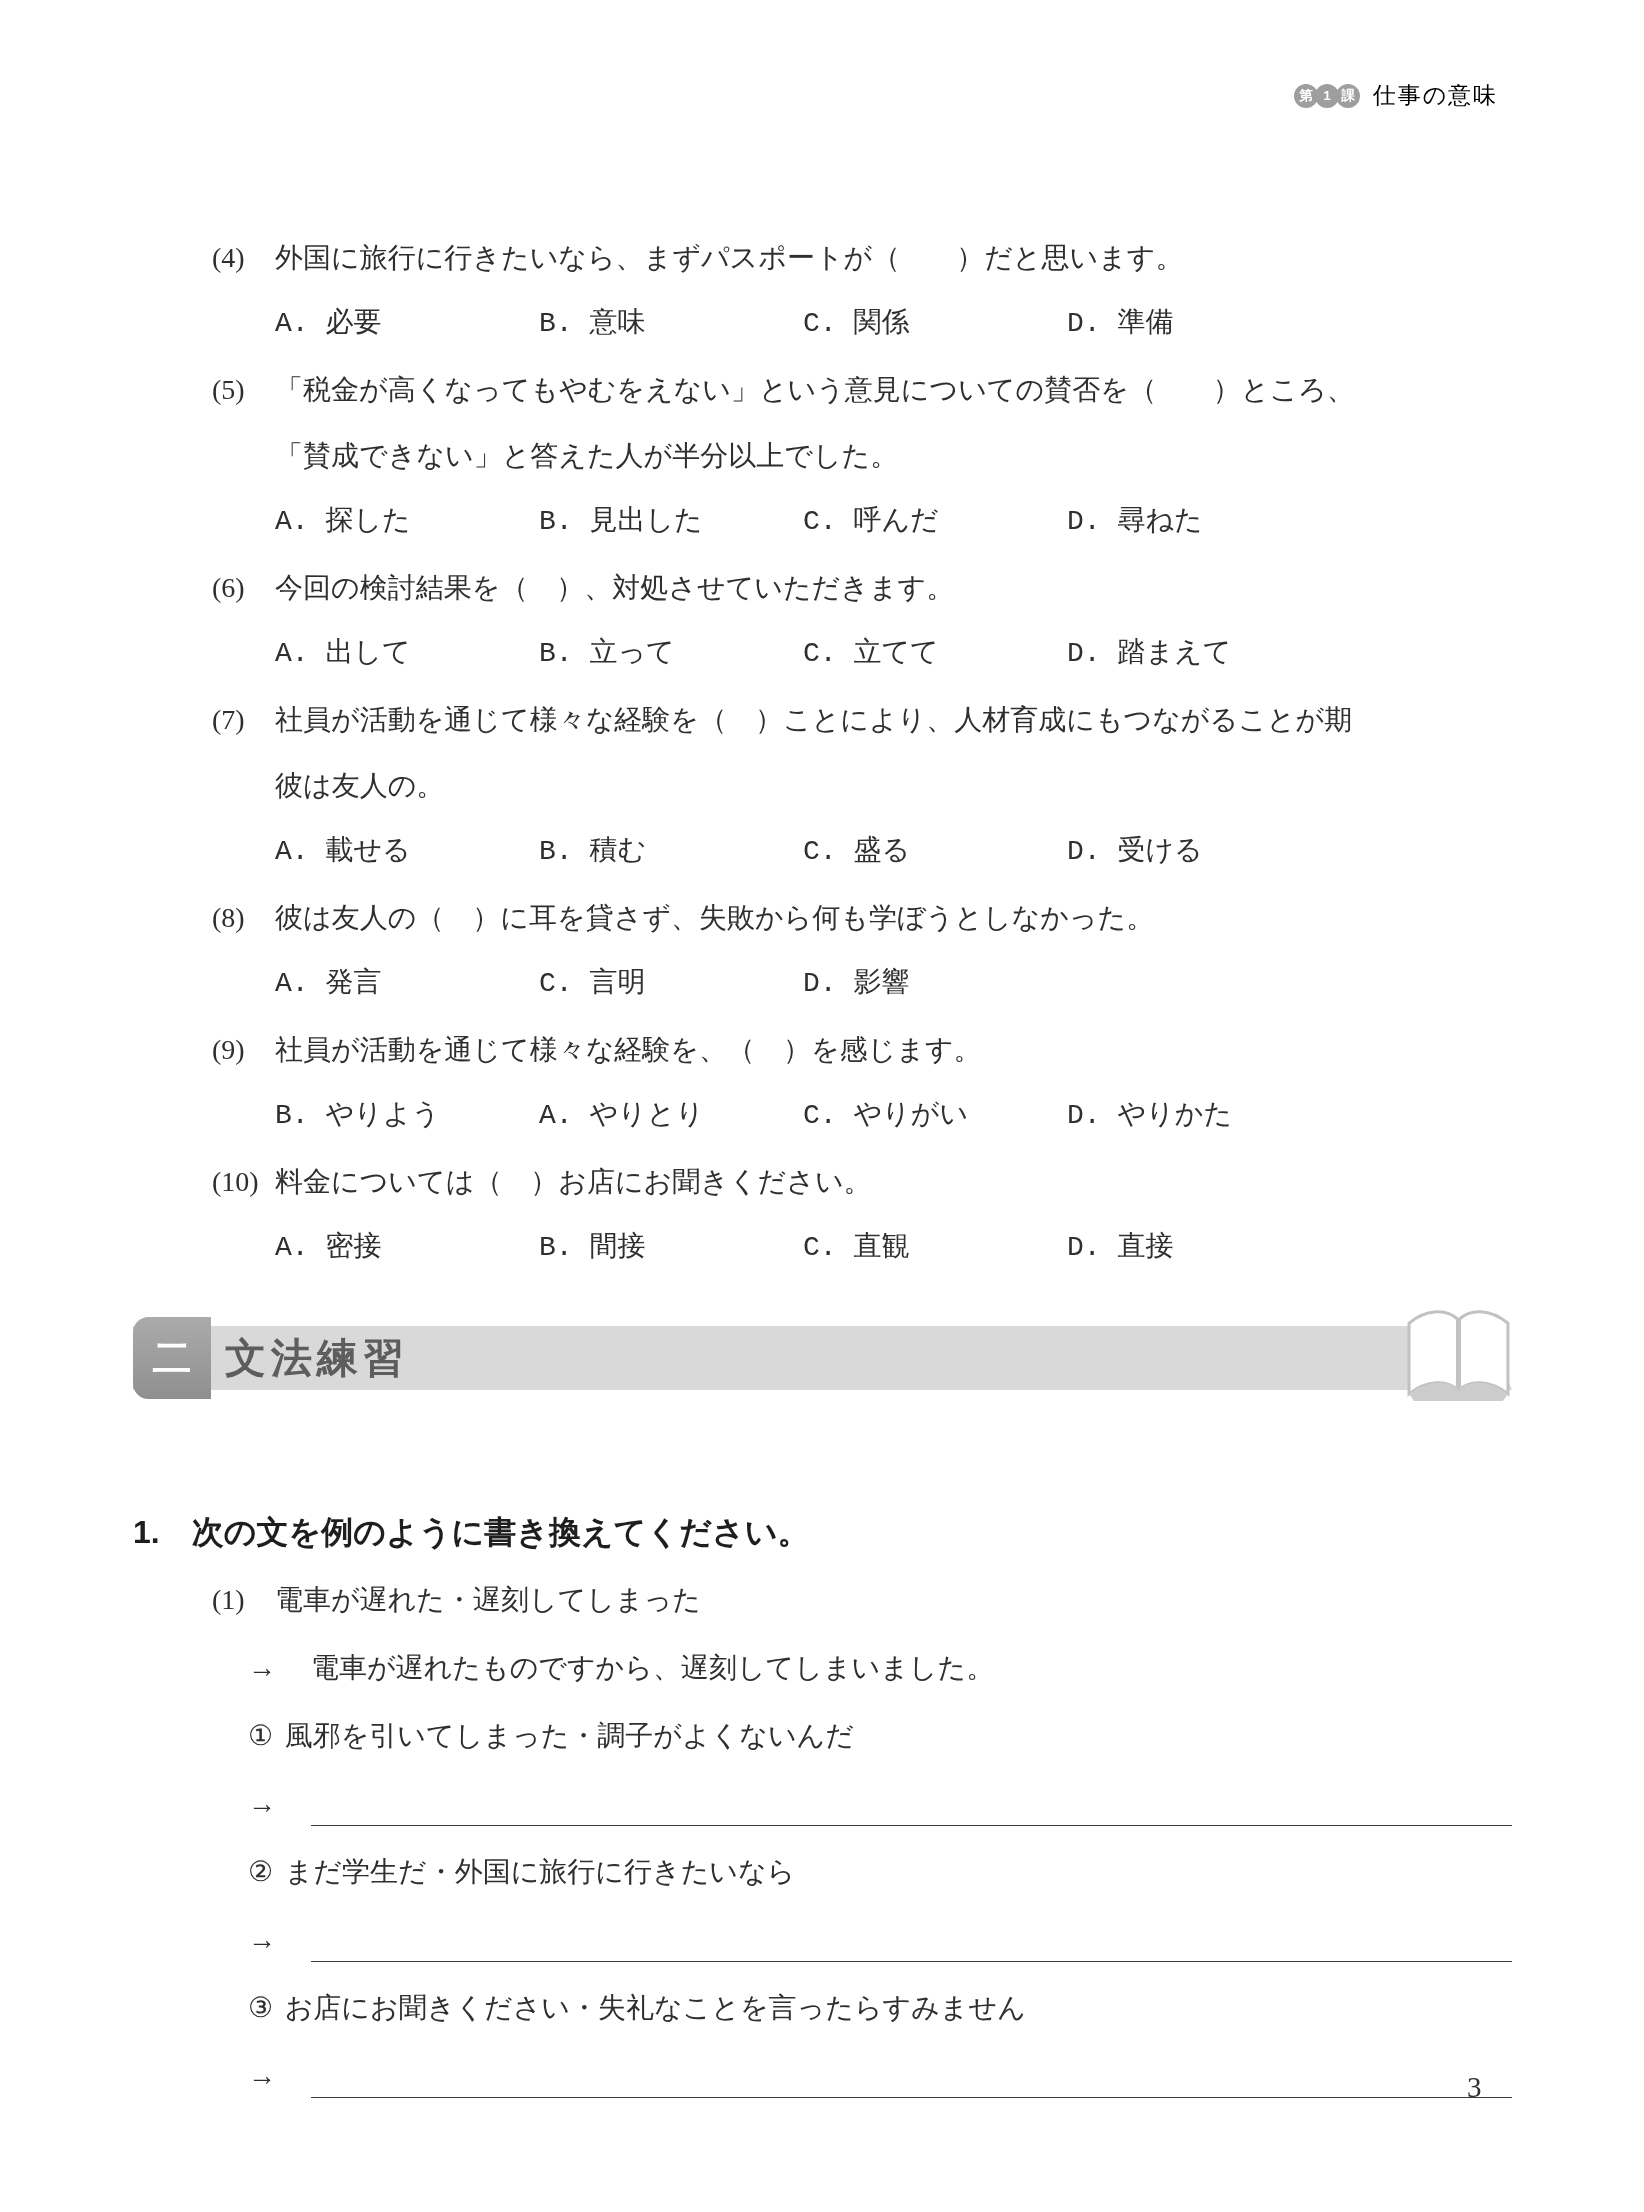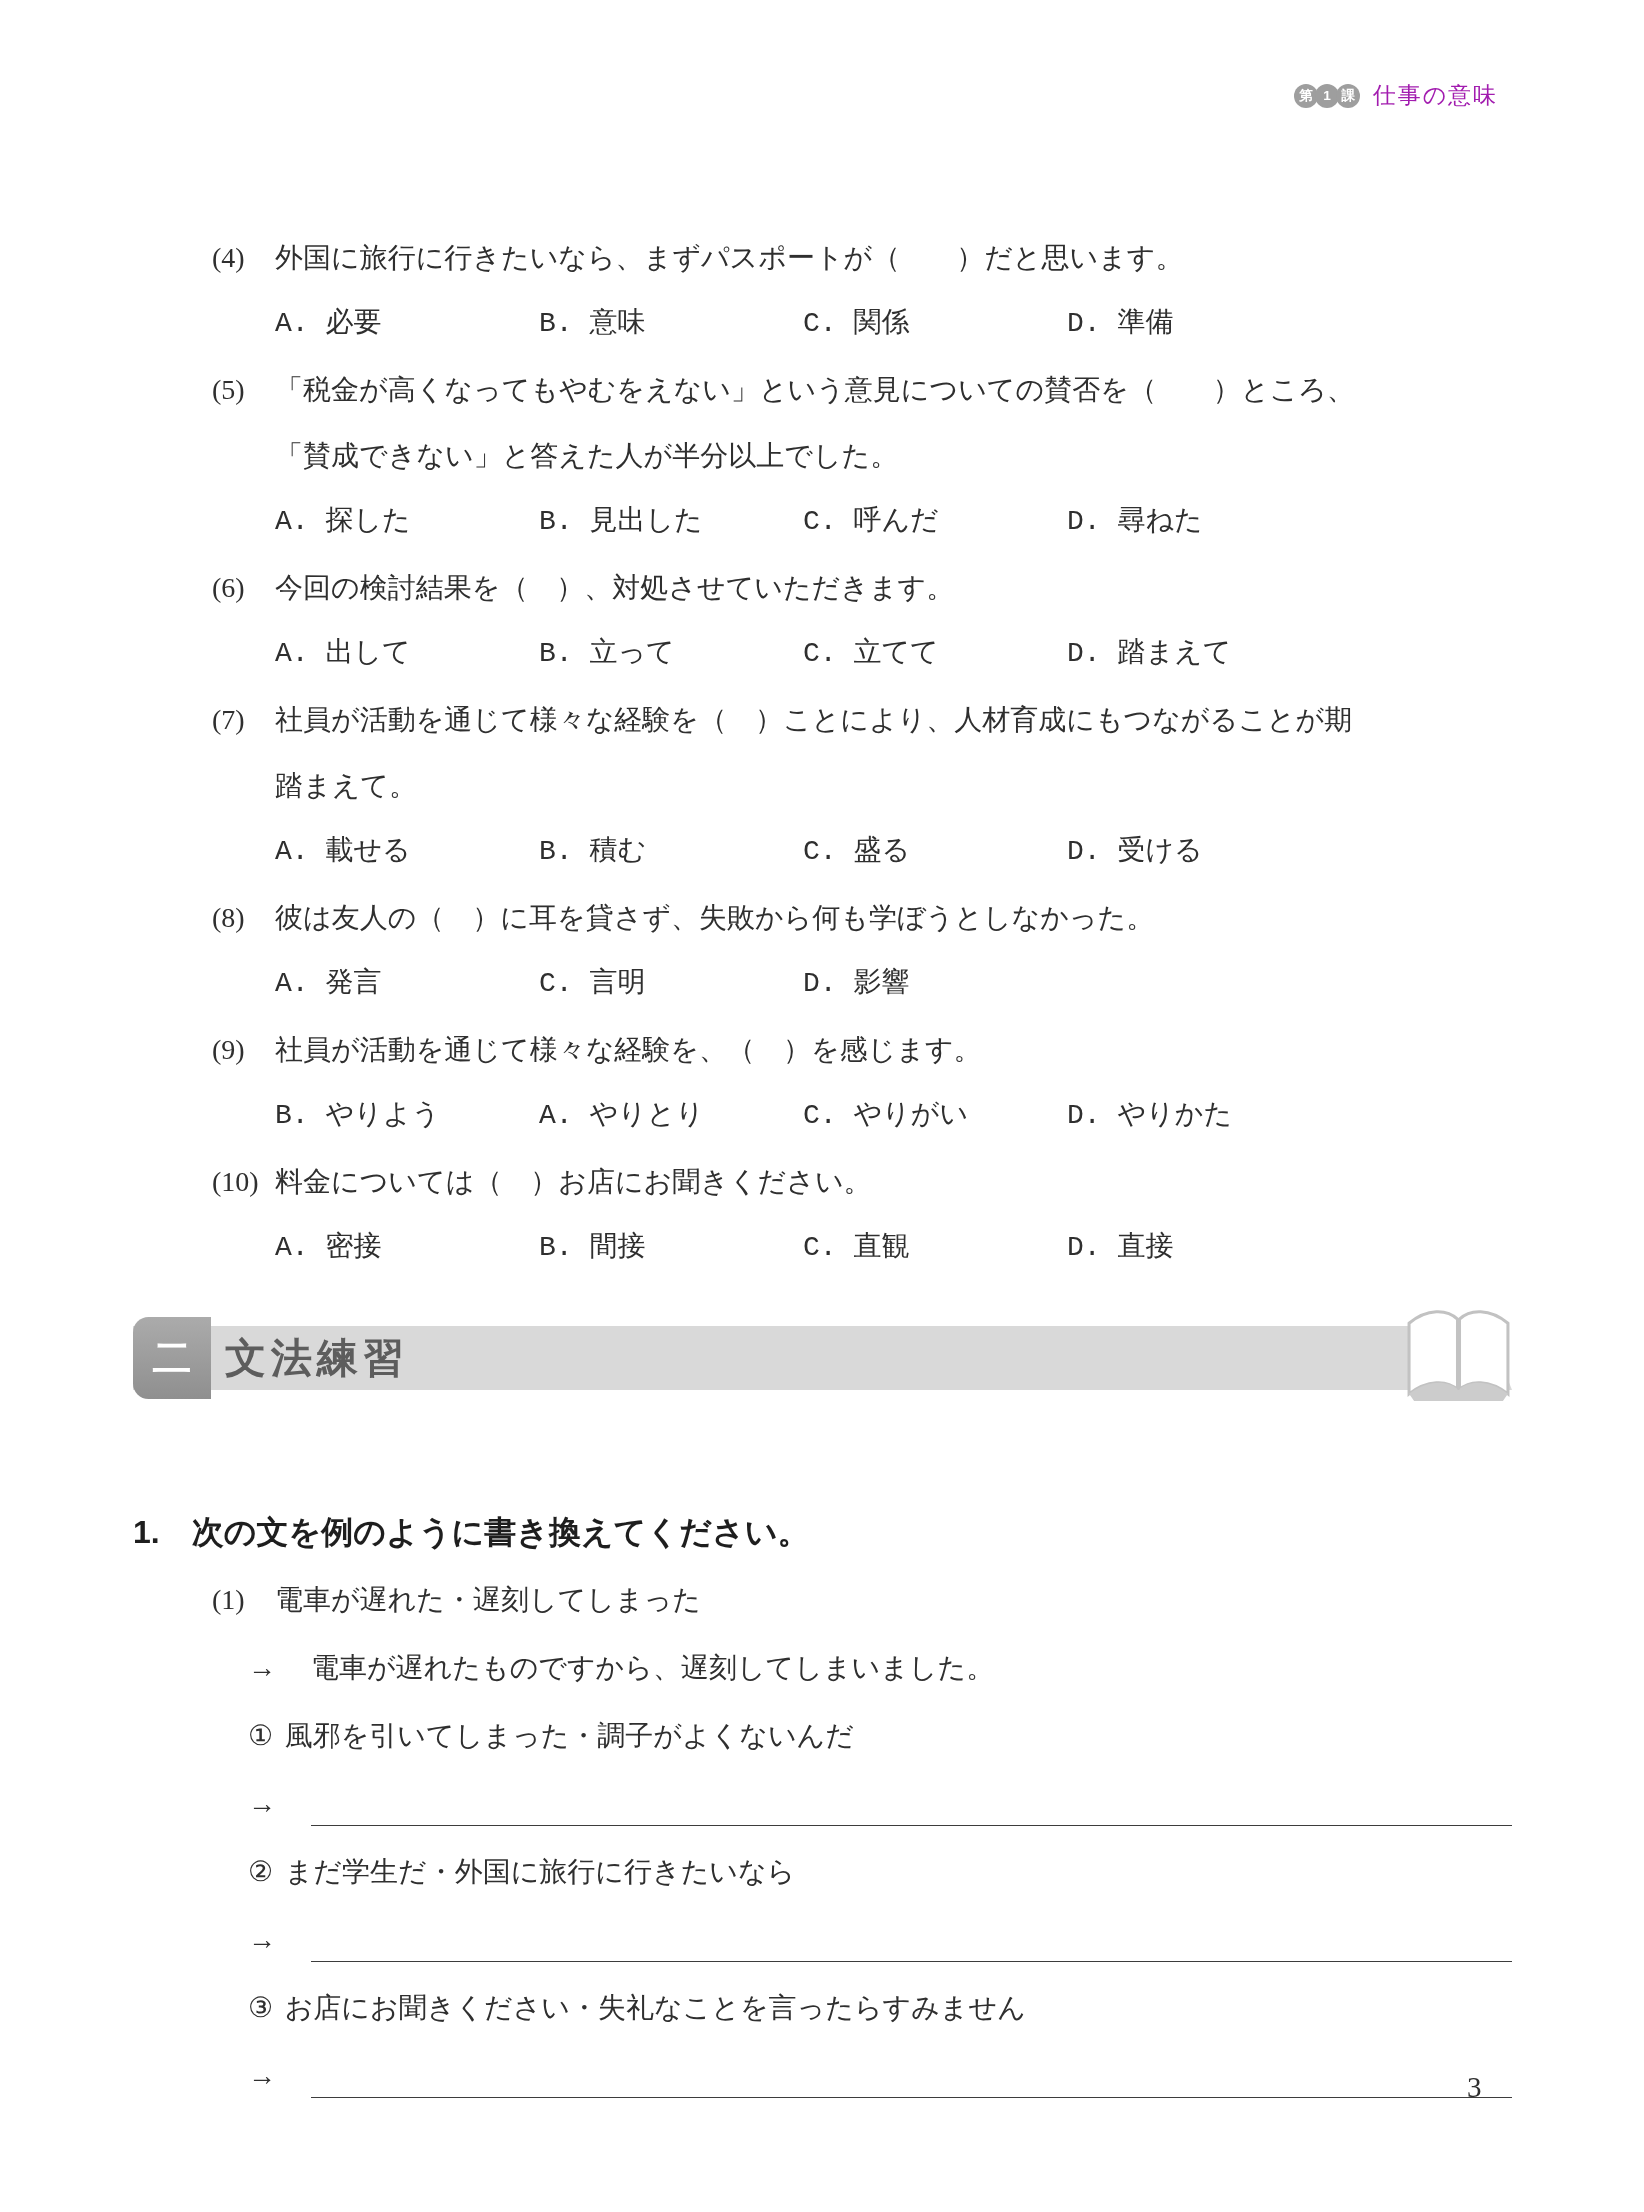--- a/index.html
+++ b/index.html
@@ -14,21 +14,21 @@
   
   .chapter-header { position:absolute; top:80px; left:1294px; display:flex; align-items:center; }
   .badge { display:inline-flex; align-items:center; margin-right:15.5px; }
   .circ {
     width:24px; height:24px; border-radius:50%; background:#9e9e9e; color:#fff;
     font-family:"Liberation Sans","DejaVu Sans",sans-serif; font-size:13.6px; font-weight:bold;
     display:inline-flex; align-items:center; justify-content:center; margin-right:-2.9px;
   }
   .chapter-title {
     font-family:"Liberation Sans","DejaVu Sans",sans-serif;
-    font-size:23px; color:#a21caf; letter-spacing:1.9px;
+    font-size:23px; color:#000000; letter-spacing:1.9px;
   }
 
   
   .vocab { position:absolute; top:225px; left:212px; width:1322px; font-size:28px; }
   .qline-row { display:flex; }
   .qnum { width:63px; flex:none; height:66px; line-height:66px; }
   .qlines { flex:1; }
   .qline { height:66px; line-height:66px; white-space:nowrap; }
   .opts {
     display:grid; grid-template-columns:264px 264px 264px 264px;
@@ -138,21 +138,21 @@
         <span class="opt">C. 立てて</span>
         <span class="opt">D. 踏まえて</span>
       </div>
     </div>
 
     <div class="q">
       <div class="qline-row">
         <span class="qnum">(7)</span>
         <div class="qlines">
           <div class="qline">社員が活動を通じて様々な経験を（　）ことにより、人材育成にもつながることが期</div>
-          <div class="qline">踏まえて。</div>
+          <div class="qline">彼は友人の。</div>
         </div>
       </div>
       <div class="opts">
         <span class="opt">A. 載せる</span>
         <span class="opt">B. 積む</span>
         <span class="opt">C. 盛る</span>
         <span class="opt">D. 受ける</span>
       </div>
     </div>
 

